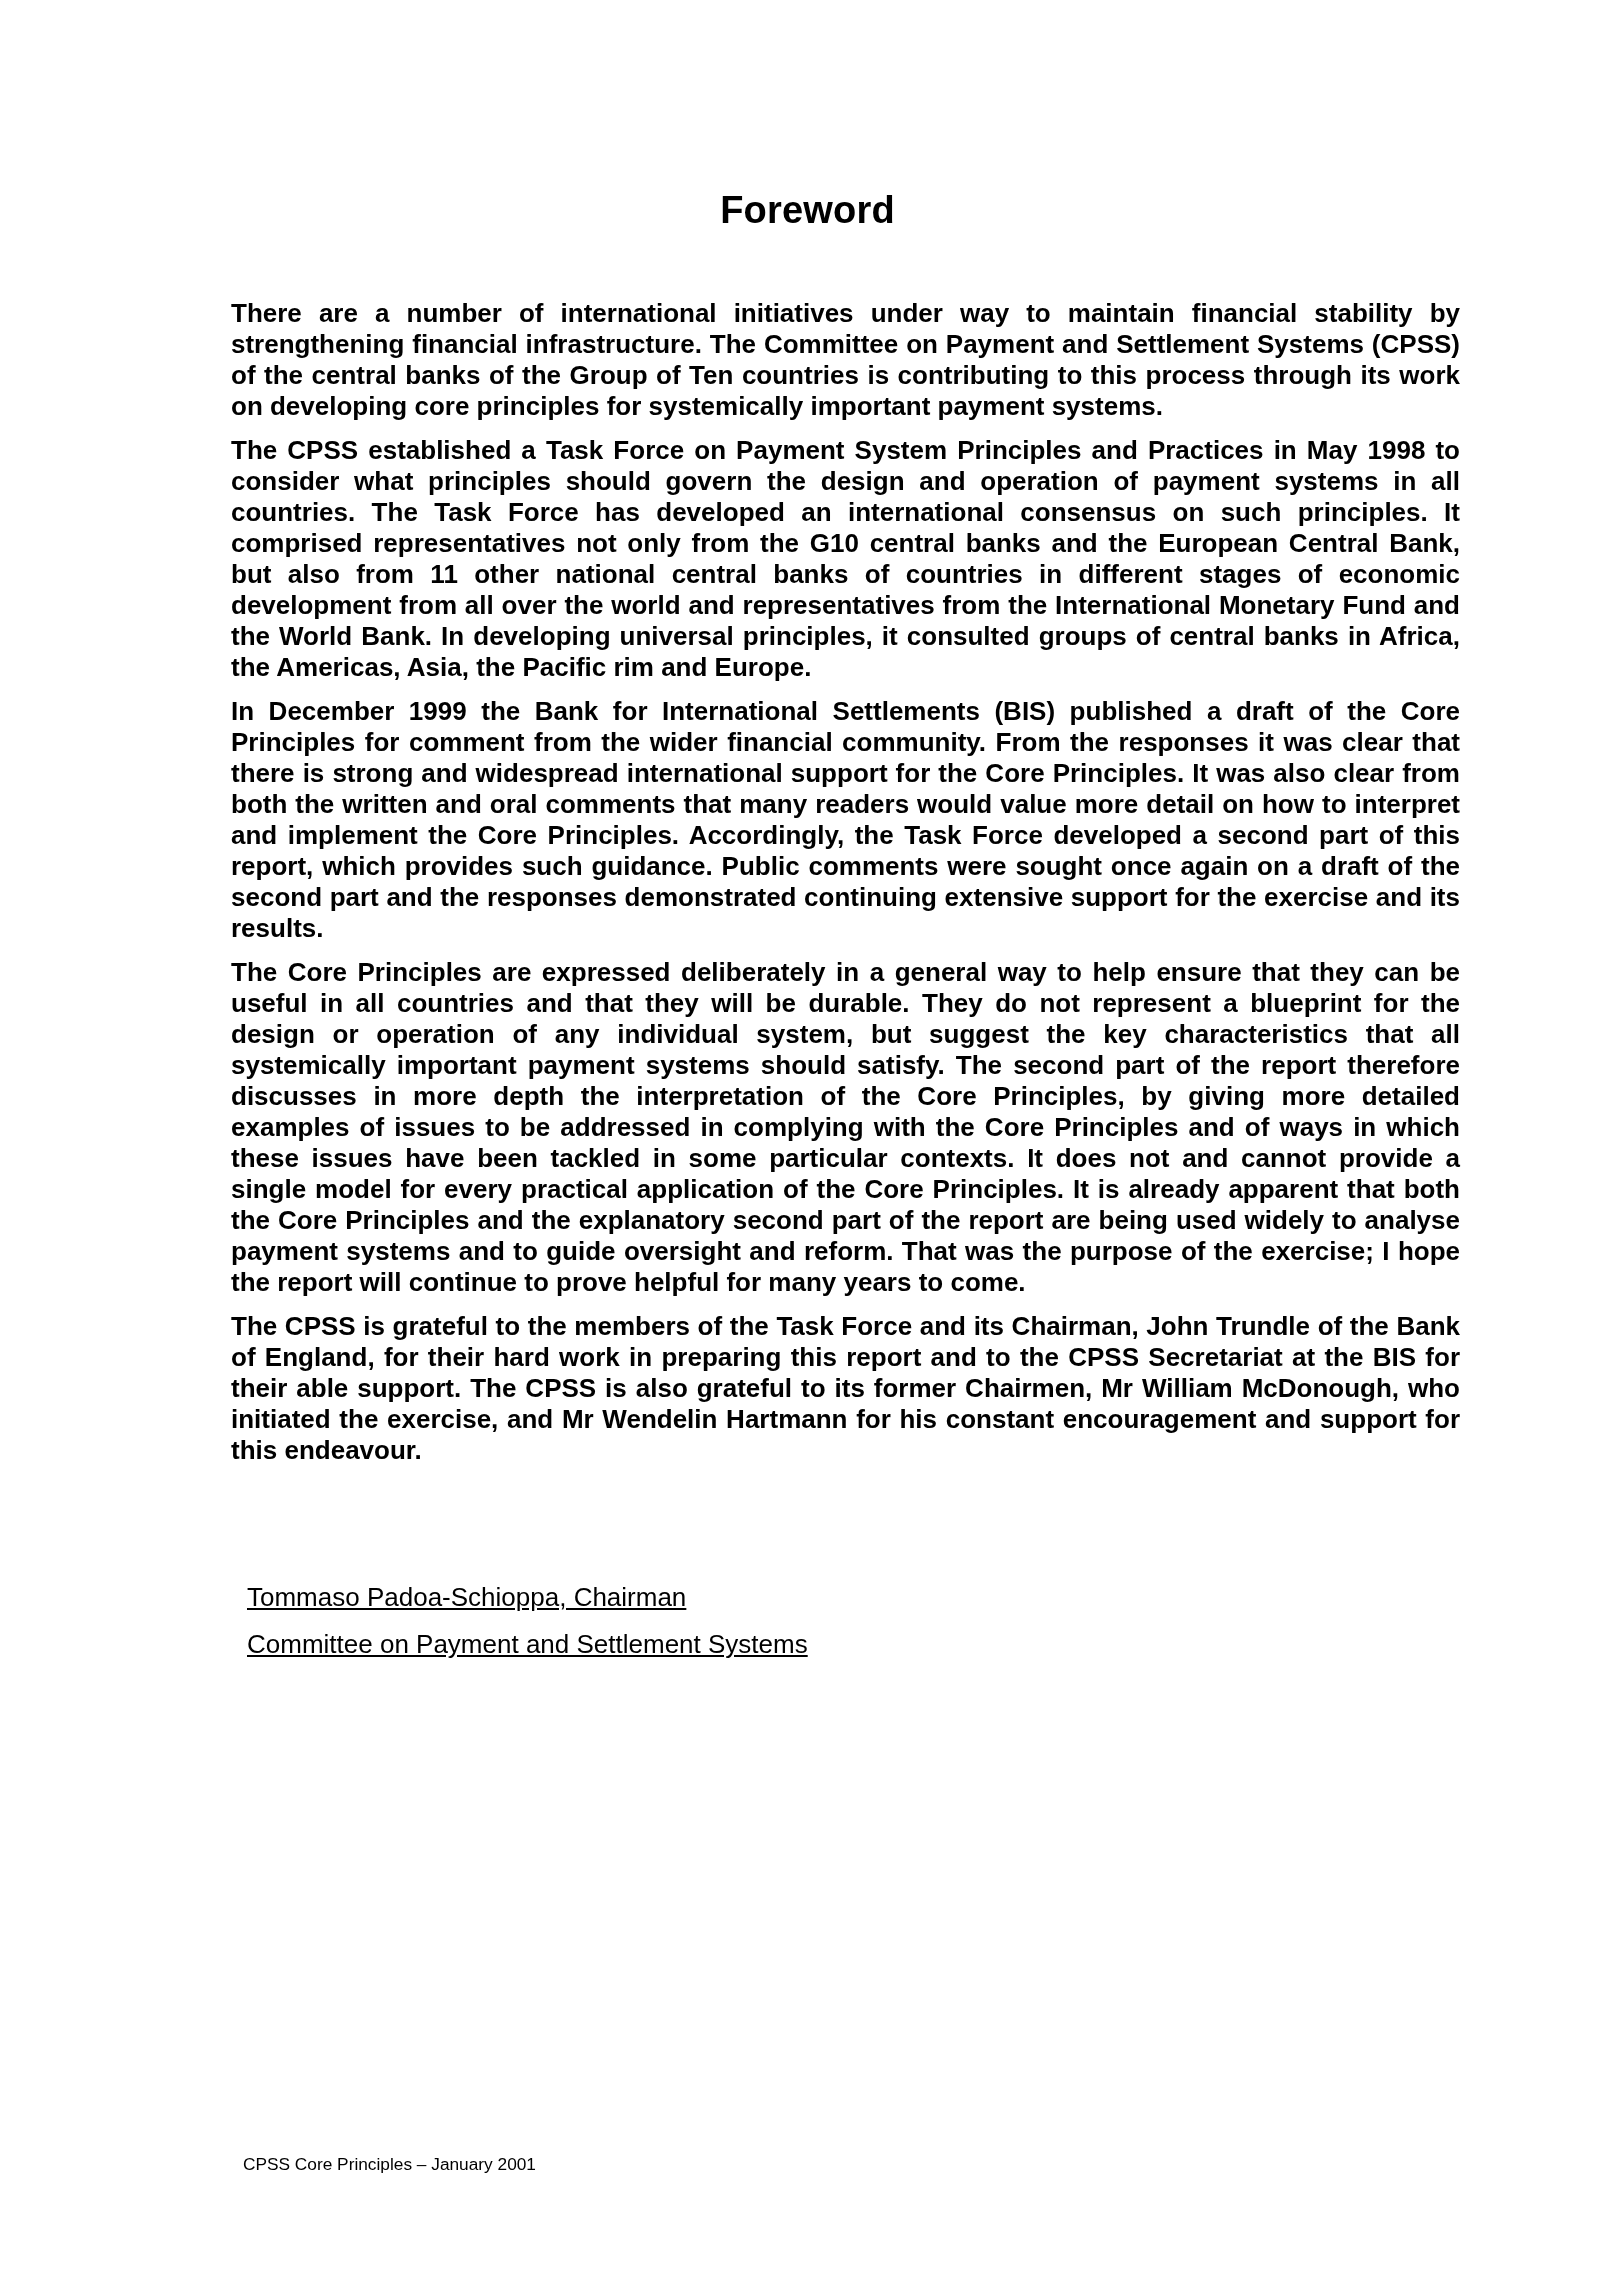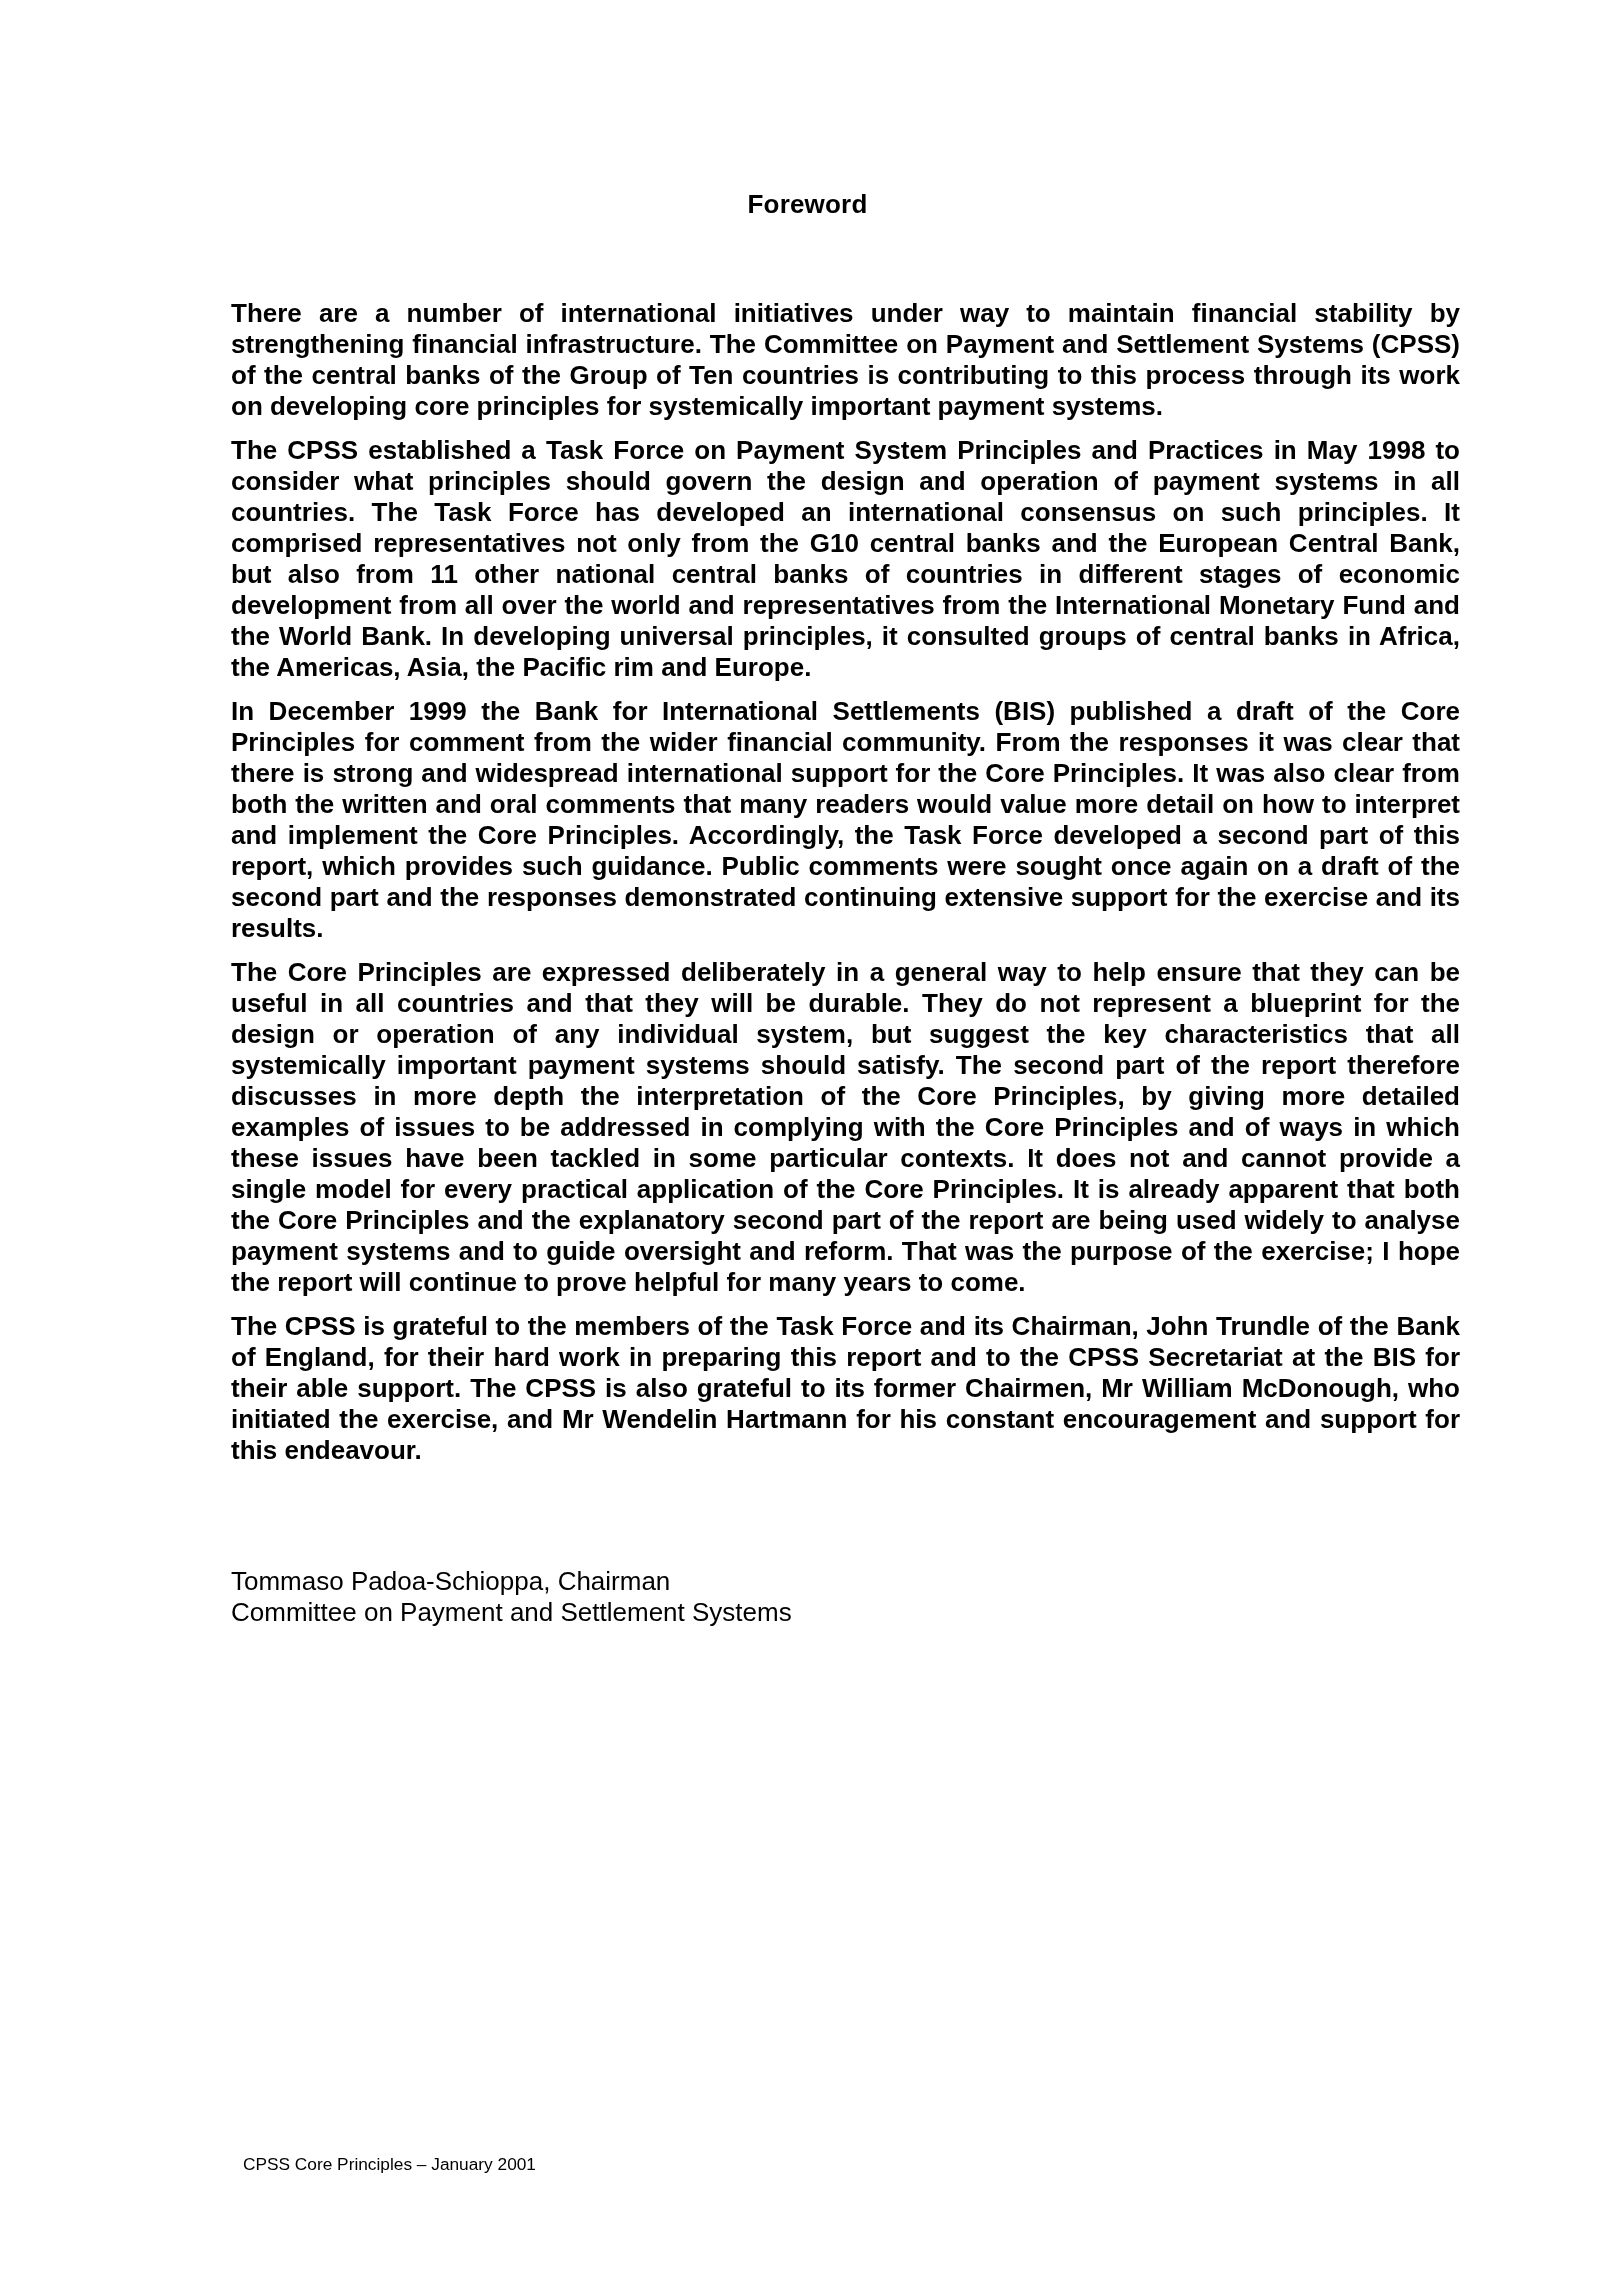--- a/index.html
+++ b/index.html
@@ -14,21 +14,21 @@
       overflow: hidden;
       font-family: "Liberation Sans", sans-serif;
       color: #000000;
     }
     .page-title {
       position: absolute;
       top: 189px;
       left: 0;
       width: 100%;
       text-align: center;
-      font-size: 26px;
+      font-size: 38px;
       font-weight: bold;
       margin: 0;
       letter-spacing: 0.2px;
     }
     .body-text {
       position: absolute;
       top: 298px;
       left: 231px;
       width: 1229px;
       font-weight: bold;
@@ -40,21 +40,21 @@
       text-align: justify;
       text-justify: inter-word;
     }
     .signature {
       position: absolute;
       top: 1566px;
       left: 231px;
       font-size: 26px;
       line-height: 31px;
     }
-    .signature div { margin: 0; }
+    .signature div { margin: 16px; text-decoration: underline; }
     .footer {
       position: absolute;
       top: 2153px;
       left: 243px;
       font-size: 17.3px;
       line-height: 22px;
     }
   </style>
 </head>
 <body>

